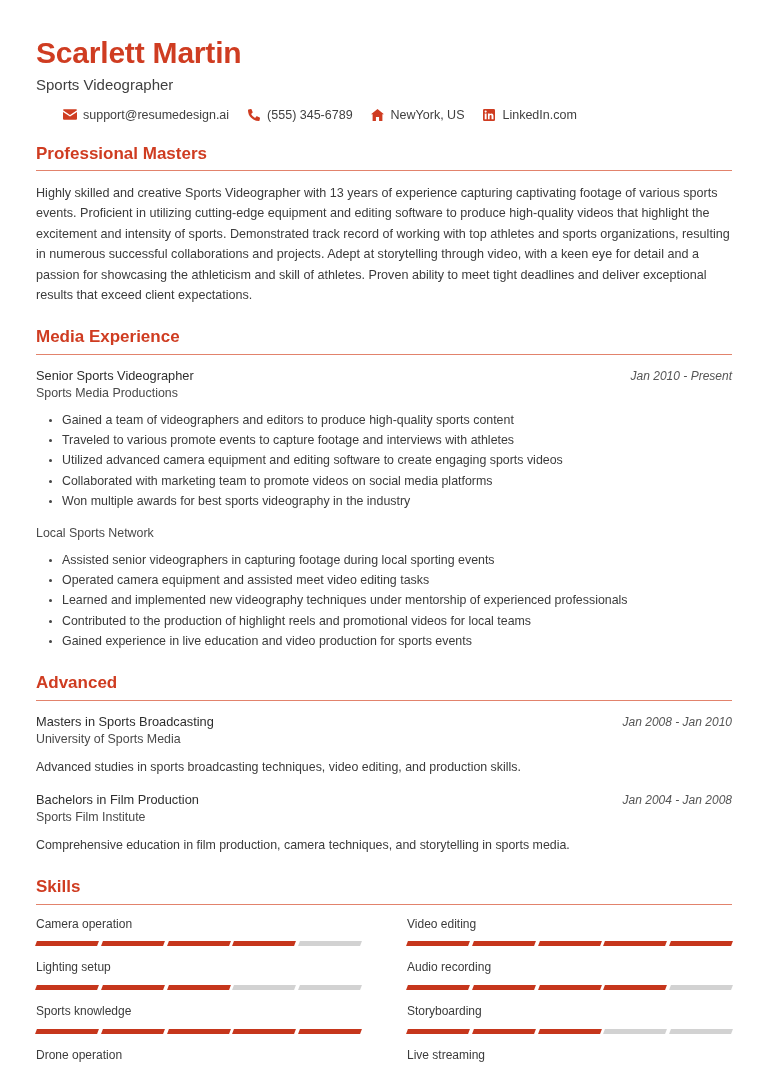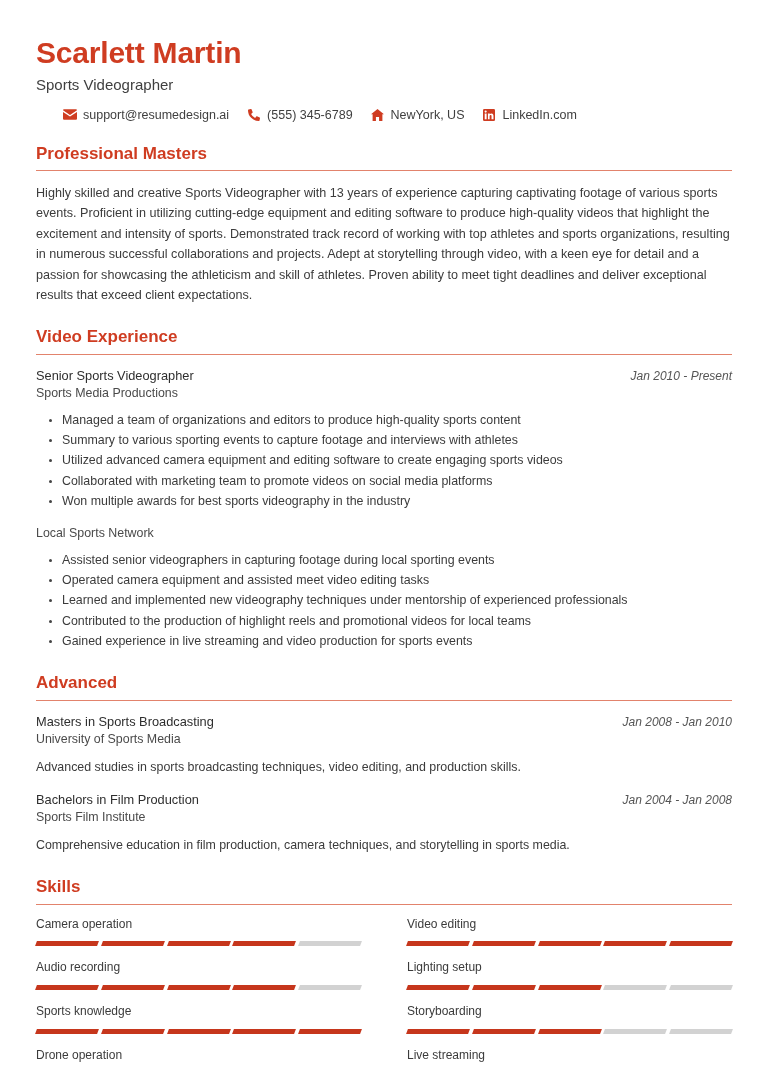--- a/index.html
+++ b/index.html
@@ -227,45 +227,45 @@
       </div>
   </div>
 
   <div class="section">
     <div class="section-title">Professional Masters</div>
     <div class="section-rule"></div>
     <p class="summary-text">Highly skilled and creative Sports Videographer with 13 years of experience capturing captivating footage of various sports events. Proficient in utilizing cutting-edge equipment and editing software to produce high-quality videos that highlight the excitement and intensity of sports. Demonstrated track record of working with top athletes and sports organizations, resulting in numerous successful collaborations and projects. Adept at storytelling through video, with a keen eye for detail and a passion for showcasing the athleticism and skill of athletes. Proven ability to meet tight deadlines and deliver exceptional results that exceed client expectations.</p>
   </div>
 
   <div class="section">
-    <div class="section-title">Video Experience</div>
+    <div class="section-title">Media Experience</div>
     <div class="section-rule"></div>
     <div id="work-entries">
         <div class="entry">
           <div class="entry-head">
             <div class="entry-role">Senior Sports Videographer</div>
             <div class="entry-dates">Jan 2010 - Present</div>
           </div>
           <div class="entry-org">Sports Media Productions</div>
           <ul class="entry-bullets">
-            <li>Managed a team of organizations and editors to produce high-quality sports content</li>
-            <li>Summary to various sporting events to capture footage and interviews with athletes</li>
+            <li>Gained a team of videographers and editors to produce high-quality sports content</li>
+            <li>Traveled to various promote events to capture footage and interviews with athletes</li>
             <li>Utilized advanced camera equipment and editing software to create engaging sports videos</li>
             <li>Collaborated with marketing team to promote videos on social media platforms</li>
             <li>Won multiple awards for best sports videography in the industry</li>
           </ul>
         </div>
         <div class="entry">
           <div class="entry-org">Local Sports Network</div>
           <ul class="entry-bullets">
             <li>Assisted senior videographers in capturing footage during local sporting events</li>
             <li>Operated camera equipment and assisted meet video editing tasks</li>
             <li>Learned and implemented new videography techniques under mentorship of experienced professionals</li>
             <li>Contributed to the production of highlight reels and promotional videos for local teams</li>
-            <li>Gained experience in live streaming and video production for sports events</li>
+            <li>Gained experience in live education and video production for sports events</li>
           </ul>
         </div>
       </div>
   </div>
 
   <div class="section">
     <div class="section-title">Advanced</div>
     <div class="section-rule"></div>
     <div id="education-entries">
         <div class="entry">
@@ -305,40 +305,40 @@
           <div class="skill-name">Video editing</div>
           <div class="skill-bar">
             <span class="skill-seg on"></span>
             <span class="skill-seg on"></span>
             <span class="skill-seg on"></span>
             <span class="skill-seg on"></span>
             <span class="skill-seg on"></span>
           </div>
         </div>
         <div class="skill">
+          <div class="skill-name">Lighting setup</div>
+          <div class="skill-bar">
+            <span class="skill-seg on"></span>
+            <span class="skill-seg on"></span>
+            <span class="skill-seg on"></span>
+            <span class="skill-seg"></span>
+            <span class="skill-seg"></span>
+          </div>
+        </div>
+        <div class="skill">
           <div class="skill-name">Audio recording</div>
           <div class="skill-bar">
             <span class="skill-seg on"></span>
             <span class="skill-seg on"></span>
             <span class="skill-seg on"></span>
             <span class="skill-seg on"></span>
             <span class="skill-seg"></span>
           </div>
         </div>
         <div class="skill">
-          <div class="skill-name">Lighting setup</div>
-          <div class="skill-bar">
-            <span class="skill-seg on"></span>
-            <span class="skill-seg on"></span>
-            <span class="skill-seg on"></span>
-            <span class="skill-seg"></span>
-            <span class="skill-seg"></span>
-          </div>
-        </div>
-        <div class="skill">
           <div class="skill-name">Sports knowledge</div>
           <div class="skill-bar">
             <span class="skill-seg on"></span>
             <span class="skill-seg on"></span>
             <span class="skill-seg on"></span>
             <span class="skill-seg on"></span>
             <span class="skill-seg on"></span>
           </div>
         </div>
         <div class="skill">

